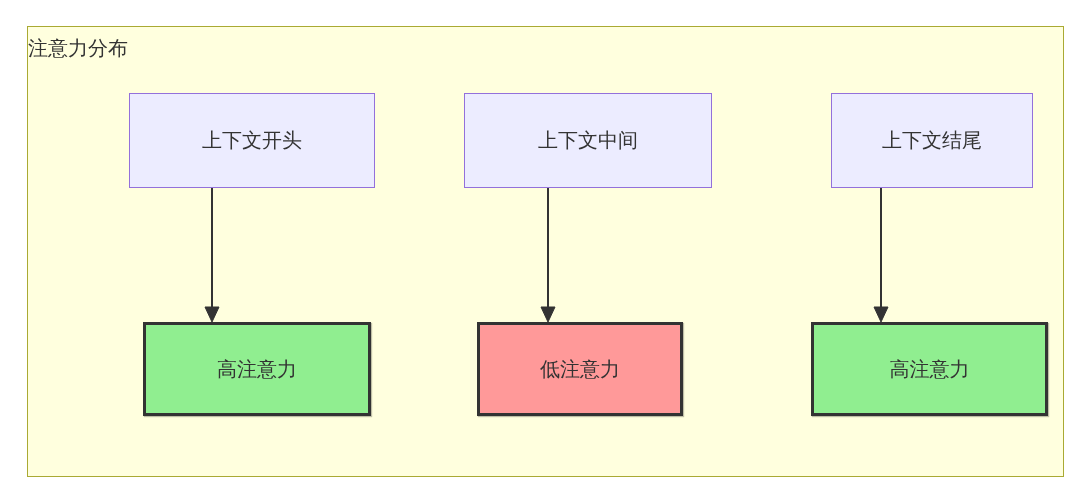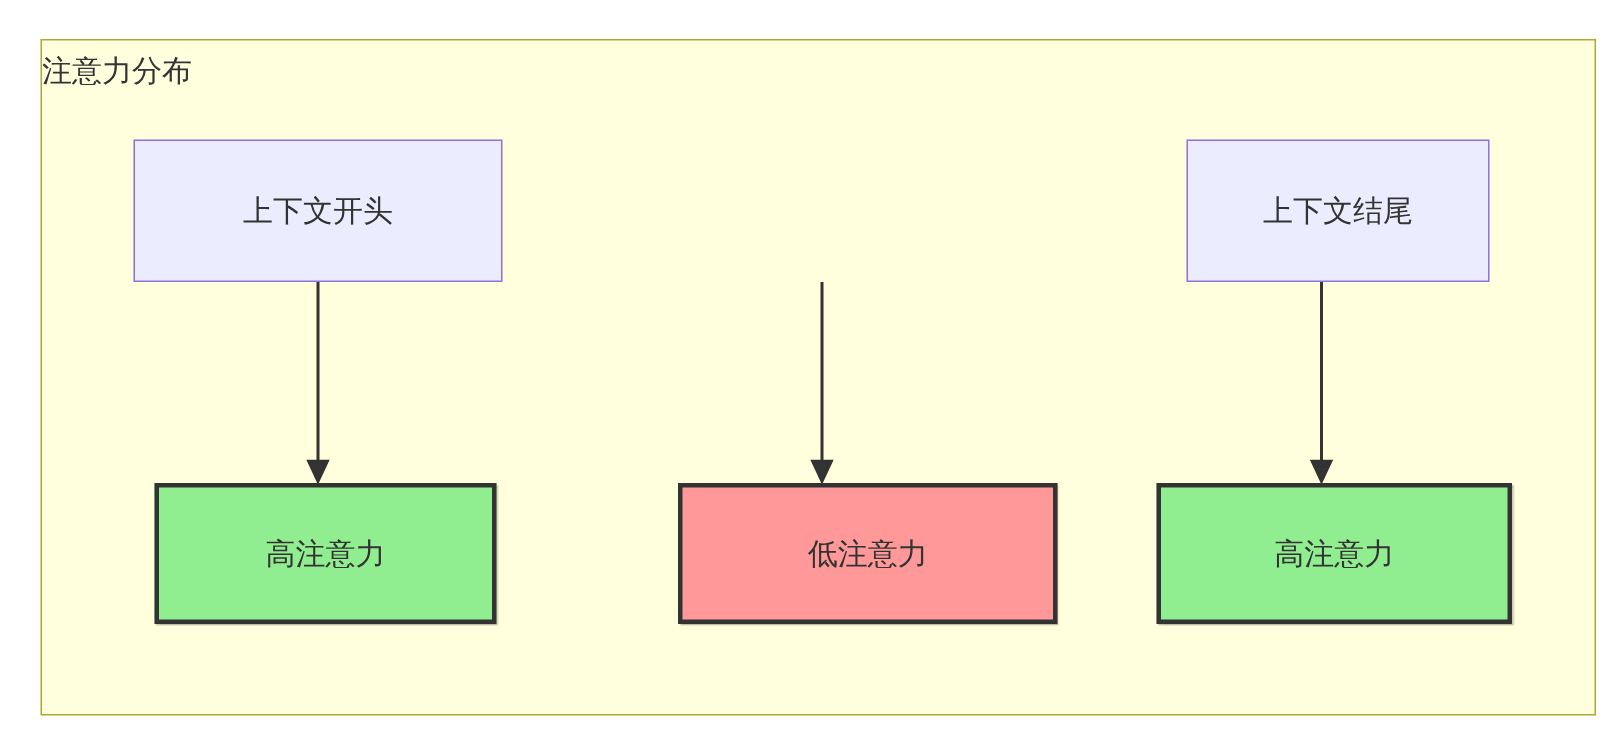--- a/index.html
+++ b/index.html
@@ -40,20 +40,21 @@
     color:var(--text);
   }
   .node{
     position:absolute;
     box-sizing:border-box;
     display:flex;
     align-items:center;
     justify-content:center;
     font-size:20px;
     color:var(--text);
+    margin-left:40px;
   }
   .node.top{
     top:66px;
     height:95px;
     background:var(--source-bg);
     border:1.5px solid var(--source-border);
   }
   .node.bottom{
     top:295px;
     height:94px;
@@ -82,25 +83,28 @@
     <span>上下文开头</span>
   </div>
   <svg class="arrow" style="left:176px" width="16" height="135">
     <line x1="8" y1="0" x2="8" y2="120"></line>
     <polygon points="1,119 15,119 8,134"></polygon>
   </svg>
   <div class="node bottom result-high" style="left:75px;width:228px">
     <span>高注意力</span>
   </div>
 
+  <div class="node top" style="left:396px;width:248px">
+    <span>上下文中间</span>
+  </div>
   <svg class="arrow" style="left:512px" width="16" height="135">
     <line x1="8" y1="0" x2="8" y2="120"></line>
     <polygon points="1,119 15,119 8,134"></polygon>
   </svg>
-  <div class="node bottom result-low" style="left:424px;width:253px">
+  <div class="node bottom result-low" style="left:409px;width:206px">
     <span>低注意力</span>
   </div>
 
   <div class="node top" style="left:763px;width:202px">
     <span>上下文结尾</span>
   </div>
   <svg class="arrow" style="left:845px" width="16" height="135">
     <line x1="8" y1="0" x2="8" y2="120"></line>
     <polygon points="1,119 15,119 8,134"></polygon>
   </svg>

